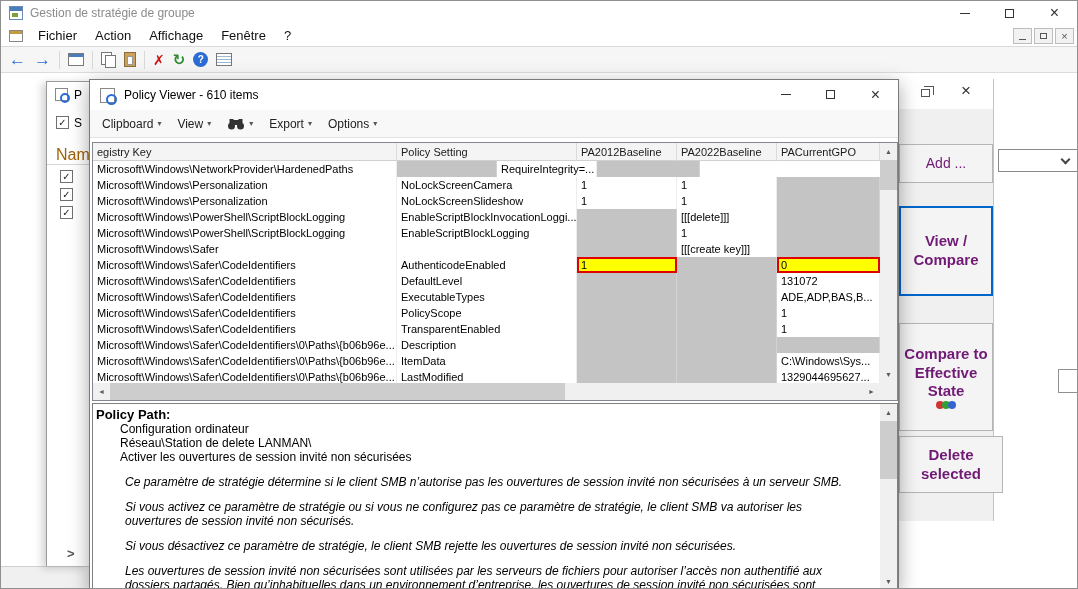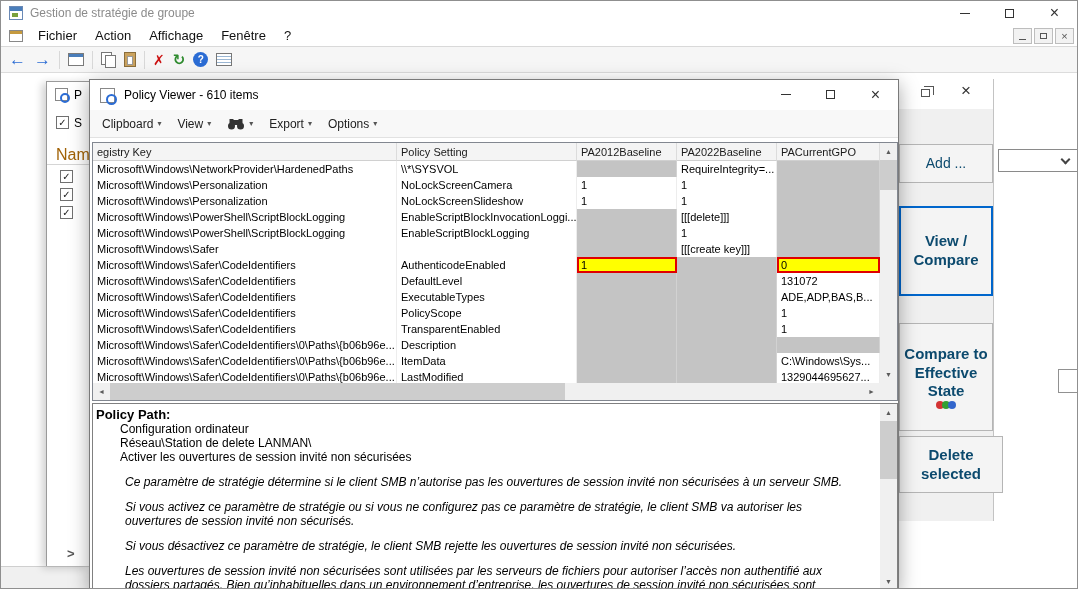--- a/index.html
+++ b/index.html
@@ -65,21 +65,21 @@
 .lw-exp{position:absolute;left:20px;top:464px;font-size:13px;font-weight:bold;color:#555}
 .bl-strip{left:0;top:565px;width:88px;height:24px;background:#f0f0f0;border-top:1px solid #cfcfcf;z-index:4}
 
 
 .pa-panel{left:898px;top:78px;width:95px;height:442px;background:#f0f0f0;border-right:1px solid #c3c3c3;z-index:5}
 .pa-top{position:absolute;left:0;top:0;width:100%;height:30px;background:#fff}
 .pa-rest{position:absolute;left:22px;top:10px;width:9px;height:8px;border:1px solid #555}
 .pa-rest::before{content:"";position:absolute;left:2px;top:-4px;width:9px;height:8px;border-top:1px solid #555;border-right:1px solid #555}
 .pa-close{position:absolute;left:62px;top:3px;font-size:17px;color:#333;line-height:1}
 .pa-btn{position:absolute;left:898px;background:#f4f4f4;border:1px solid #b5b5b5;display:flex;flex-direction:column;
-        align-items:center;justify-content:center;text-align:center;white-space:pre-line;z-index:6;color:#0c4a6e;line-height:1.25}
+        align-items:center;justify-content:center;text-align:center;white-space:pre-line;z-index:6;color:#701a75;line-height:1.25}
 .btn-add{top:143px;width:94px;height:39px;font-size:14px}
 .btn-view{top:205px;width:94px;height:90px;font-size:15px;font-weight:bold;border:2px solid var(--focus_blue)}
 .btn-cmp{top:322px;width:94px;height:108px;font-size:15px;font-weight:bold;gap:0}
 .btn-del{top:435px;width:104px;height:57px;font-size:15px;font-weight:bold}
 .cmp-icon{display:flex}
 .cmp-icon i{width:8px;height:8px;border-radius:50%;display:block}
 .cmp-icon i+i{margin-left:-2px}
 
 
 .combo{left:997px;top:148px;width:82px;height:23px;border:1px solid #8a8a8a;background:#fff;z-index:2}
@@ -277,21 +277,20 @@
     <div class="lv-head">
       <span class="hcell w-key">egistry Key</span>
       <span class="hcell w-set">Policy Setting</span>
       <span class="hcell w-v1">PA2012Baseline</span>
       <span class="hcell w-v2">PA2022Baseline</span>
       <span class="hcell w-v3">PACurrentGPO</span>
     </div>
     <div class="lv-rows">
         <div class="trow">
           <div class="tcell c-key">Microsoft\Windows\NetworkProvider\HardenedPaths</div>
-          <div class="tcell c-set">\\*\SYSVOL</div>
           <div class="tcell c-v1 s-gray"></div>
           <div class="tcell c-v2 s-plain">RequireIntegrity=...</div>
           <div class="tcell c-v3 s-gray"></div>
         </div>
         <div class="trow">
           <div class="tcell c-key">Microsoft\Windows\Personalization</div>
           <div class="tcell c-set">NoLockScreenCamera</div>
           <div class="tcell c-v1 s-plain">1</div>
           <div class="tcell c-v2 s-plain">1</div>
           <div class="tcell c-v3 s-gray"></div>

